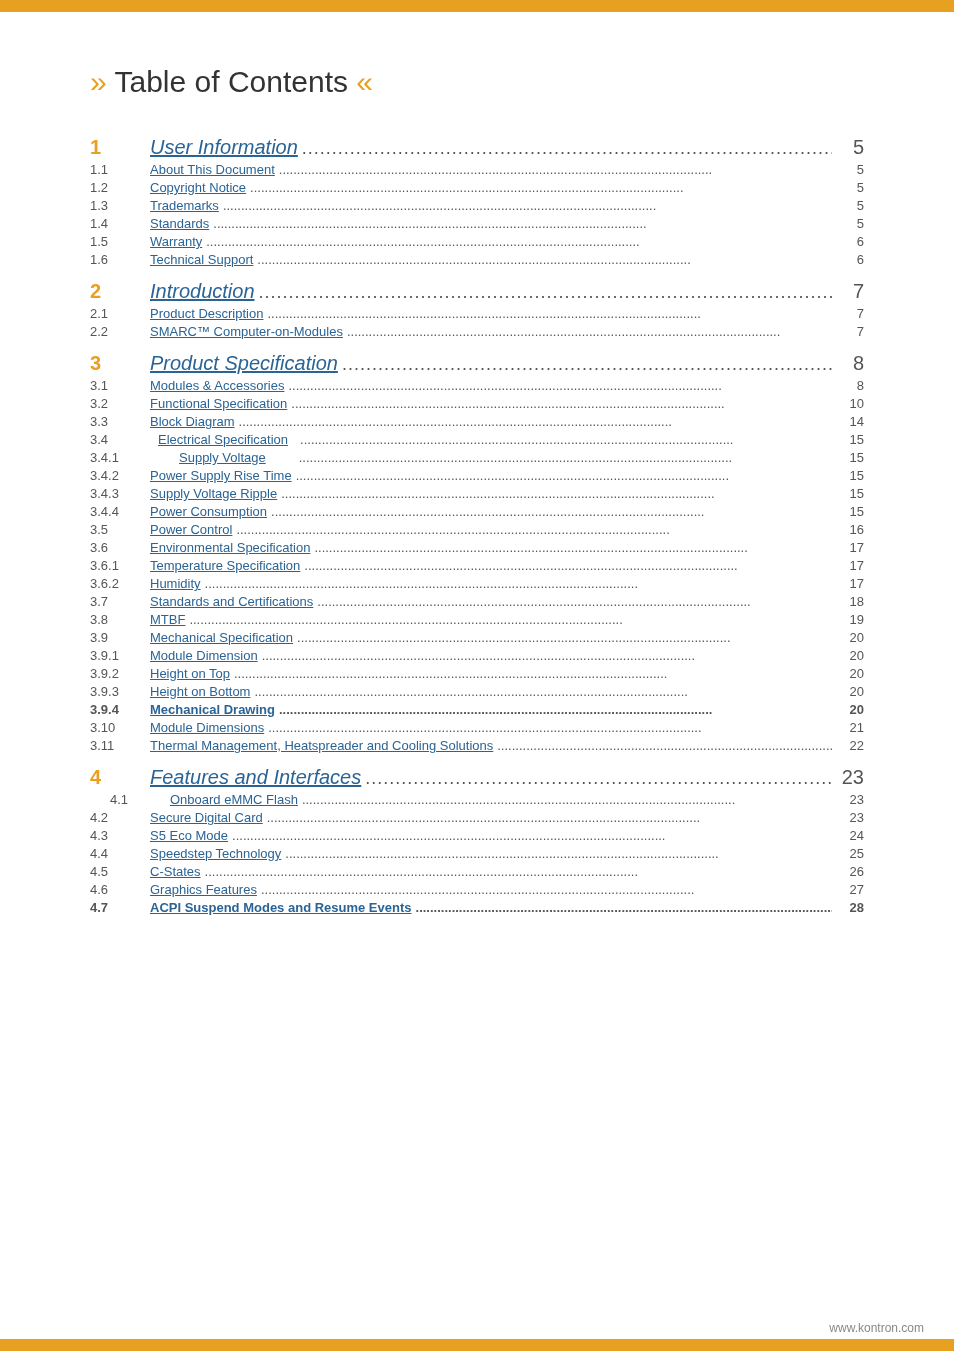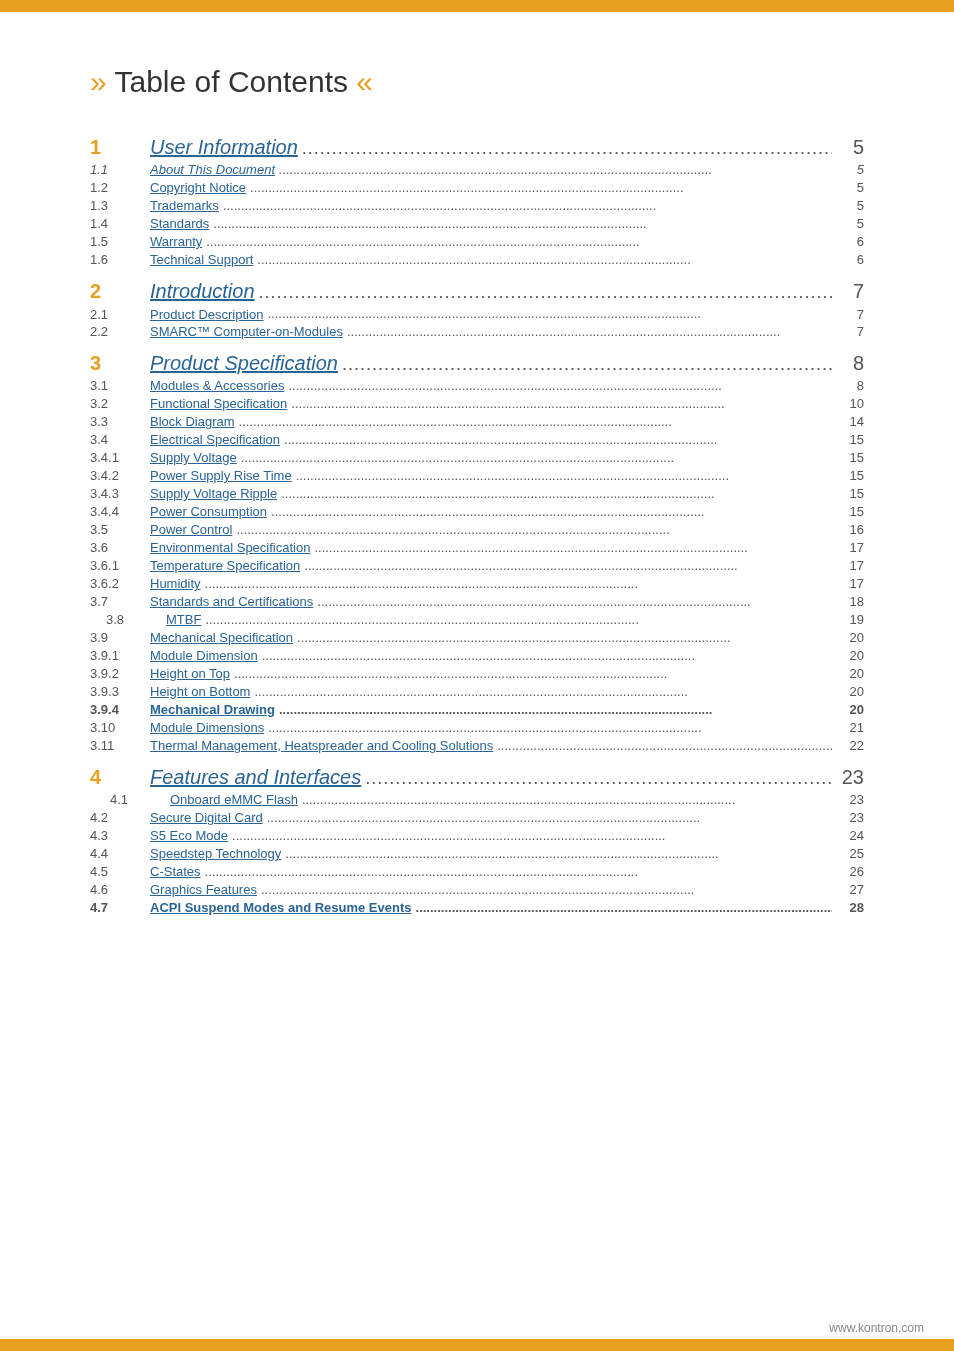--- a/index.html
+++ b/index.html
@@ -120,21 +120,21 @@
       <span class="guillemets">»</span> Table of Contents <span class="guillemets">«</span>
     </h1>
 
     <div class="toc-container" id="toc-container">
     <div class="toc-row">
           <span class="toc-num l1">1</span>
           <span class="toc-title l1">User Information</span>
           <span class="toc-fill l1" style="overflow: hidden; flex: 1 1 0%; white-space: nowrap; color: rgb(85, 85, 85); margin: 0px 4px; letter-spacing: 1px; font-size: 18px;">........................................................................................................................</span>
           <span class="toc-page l1">5</span>
         </div>
-        <div class="toc-row" style="padding-top: 1px; padding-bottom: 1px; font-style: italic;">
+        <div class="toc-row" style="padding-top: 1px; padding-bottom: 1px;">
           <span class="toc-num">1.1</span>
           <span class="toc-title">About This Document</span>
           <span class="toc-fill" style="overflow: hidden; flex: 1 1 0%; white-space: nowrap; color: rgb(85, 85, 85); margin: 0px 4px; letter-spacing: 0px; font-size: 13px;">........................................................................................................................</span>
           <span class="toc-page">5</span>
         </div>
         <div class="toc-row" style="padding-top: 1px; padding-bottom: 1px;">
           <span class="toc-num">1.2</span>
           <span class="toc-title">Copyright Notice</span>
           <span class="toc-fill" style="overflow: hidden; flex: 1 1 0%; white-space: nowrap; color: rgb(85, 85, 85); margin: 0px 4px; letter-spacing: 0px; font-size: 13px;">........................................................................................................................</span>
           <span class="toc-page">5</span>
@@ -163,21 +163,21 @@
           <span class="toc-fill" style="overflow: hidden; flex: 1 1 0%; white-space: nowrap; color: rgb(85, 85, 85); margin: 0px 4px; letter-spacing: 0px; font-size: 13px;">........................................................................................................................</span>
           <span class="toc-page">6</span>
         </div>
         <div style="height: 10px;"></div>
         <div class="toc-row">
           <span class="toc-num l1">2</span>
           <span class="toc-title l1">Introduction</span>
           <span class="toc-fill l1" style="overflow: hidden; flex: 1 1 0%; white-space: nowrap; color: rgb(85, 85, 85); margin: 0px 4px; letter-spacing: 1px; font-size: 18px;">........................................................................................................................</span>
           <span class="toc-page l1">7</span>
         </div>
-        <div class="toc-row" style="padding-top: 1px; padding-bottom: 1px; align-items: center;">
+        <div class="toc-row" style="padding-top: 1px; padding-bottom: 1px;">
           <span class="toc-num">2.1</span>
           <span class="toc-title">Product Description</span>
           <span class="toc-fill" style="overflow: hidden; flex: 1 1 0%; white-space: nowrap; color: rgb(85, 85, 85); margin: 0px 4px; letter-spacing: 0px; font-size: 13px;">........................................................................................................................</span>
           <span class="toc-page">7</span>
         </div>
         <div class="toc-row" style="padding-top: 1px; padding-bottom: 1px;">
           <span class="toc-num">2.2</span>
           <span class="toc-title">SMARC™ Computer-on-Modules</span>
           <span class="toc-fill" style="overflow: hidden; flex: 1 1 0%; white-space: nowrap; color: rgb(85, 85, 85); margin: 0px 4px; letter-spacing: 0px; font-size: 13px;">........................................................................................................................</span>
           <span class="toc-page">7</span>
@@ -200,27 +200,27 @@
           <span class="toc-title">Functional Specification</span>
           <span class="toc-fill" style="overflow: hidden; flex: 1 1 0%; white-space: nowrap; color: rgb(85, 85, 85); margin: 0px 4px; letter-spacing: 0px; font-size: 13px;">........................................................................................................................</span>
           <span class="toc-page">10</span>
         </div>
         <div class="toc-row" style="padding-top: 1px; padding-bottom: 1px;">
           <span class="toc-num">3.3</span>
           <span class="toc-title">Block Diagram</span>
           <span class="toc-fill" style="overflow: hidden; flex: 1 1 0%; white-space: nowrap; color: rgb(85, 85, 85); margin: 0px 4px; letter-spacing: 0px; font-size: 13px;">........................................................................................................................</span>
           <span class="toc-page">14</span>
         </div>
-        <div class="toc-row" style="padding-top: 1px; padding-bottom: 1px;">
+        <div class="toc-row" style="padding-top: 1px; padding-bottom: 1px; gap: 8px;">
           <span class="toc-num">3.4</span>
           <span class="toc-title">Electrical Specification</span>
           <span class="toc-fill" style="overflow: hidden; flex: 1 1 0%; white-space: nowrap; color: rgb(85, 85, 85); margin: 0px 4px; letter-spacing: 0px; font-size: 13px;">........................................................................................................................</span>
           <span class="toc-page">15</span>
         </div>
-        <div class="toc-row" style="padding-top: 1px; padding-bottom: 1px;">
+        <div class="toc-row" style="padding-top: 1px; padding-bottom: 1px; gap: 29px;">
           <span class="toc-num">3.4.1</span>
           <span class="toc-title">Supply Voltage</span>
           <span class="toc-fill" style="overflow: hidden; flex: 1 1 0%; white-space: nowrap; color: rgb(85, 85, 85); margin: 0px 4px; letter-spacing: 0px; font-size: 13px;">........................................................................................................................</span>
           <span class="toc-page">15</span>
         </div>
         <div class="toc-row" style="padding-top: 1px; padding-bottom: 1px;">
           <span class="toc-num">3.4.2</span>
           <span class="toc-title">Power Supply Rise Time</span>
           <span class="toc-fill" style="overflow: hidden; flex: 1 1 0%; white-space: nowrap; color: rgb(85, 85, 85); margin: 0px 4px; letter-spacing: 0px; font-size: 13px;">........................................................................................................................</span>
           <span class="toc-page">15</span>
@@ -260,21 +260,21 @@
           <span class="toc-title">Humidity</span>
           <span class="toc-fill" style="overflow: hidden; flex: 1 1 0%; white-space: nowrap; color: rgb(85, 85, 85); margin: 0px 4px; letter-spacing: 0px; font-size: 13px;">........................................................................................................................</span>
           <span class="toc-page">17</span>
         </div>
         <div class="toc-row" style="padding-top: 1px; padding-bottom: 1px;">
           <span class="toc-num">3.7</span>
           <span class="toc-title">Standards and Certifications</span>
           <span class="toc-fill" style="overflow: hidden; flex: 1 1 0%; white-space: nowrap; color: rgb(85, 85, 85); margin: 0px 4px; letter-spacing: 0px; font-size: 13px;">........................................................................................................................</span>
           <span class="toc-page">18</span>
         </div>
-        <div class="toc-row" style="padding-top: 1px; padding-bottom: 1px; margin-left: 16px;">
+        <div class="toc-row" style="padding-top: 1px; padding-bottom: 1px;">
           <span class="toc-num">3.8</span>
           <span class="toc-title">MTBF</span>
           <span class="toc-fill" style="overflow: hidden; flex: 1 1 0%; white-space: nowrap; color: rgb(85, 85, 85); margin: 0px 4px; letter-spacing: 0px; font-size: 13px;">........................................................................................................................</span>
           <span class="toc-page">19</span>
         </div>
         <div class="toc-row" style="padding-top: 1px; padding-bottom: 1px;">
           <span class="toc-num">3.9</span>
           <span class="toc-title">Mechanical Specification</span>
           <span class="toc-fill" style="overflow: hidden; flex: 1 1 0%; white-space: nowrap; color: rgb(85, 85, 85); margin: 0px 4px; letter-spacing: 0px; font-size: 13px;">........................................................................................................................</span>
           <span class="toc-page">20</span>

